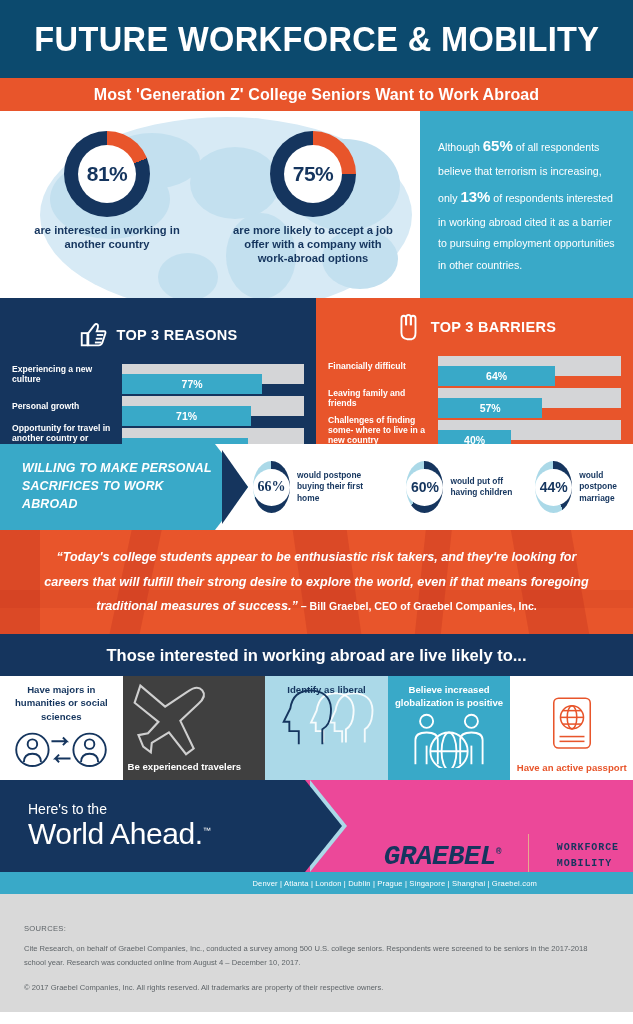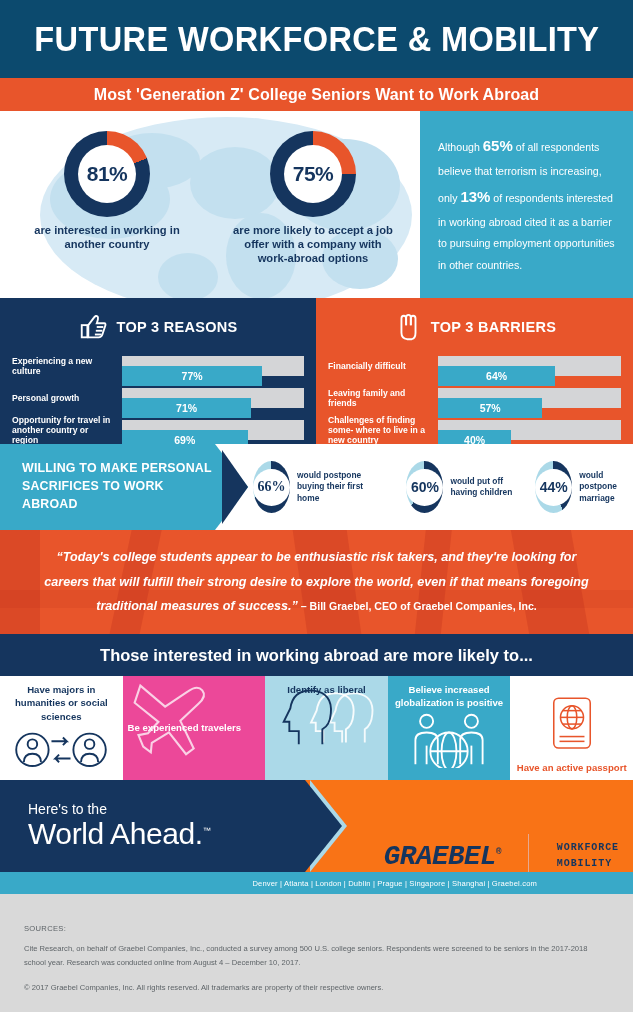--- a/index.html
+++ b/index.html
@@ -69,21 +69,21 @@
   .hero-right {
     width:213px; background:#39a9c8; padding:20px 16px 10px 18px;
   }
   .hero-right p {
     color:#ffffff; font-size:10.6px; line-height:2.0; font-weight:500;
   }
   .hero-right .big { font-size:15px; font-weight:bold; }
 
   
   .top3 { display:flex; height:146px; }
-  .panel-reasons { width:316px; background:#15355e; padding:12px 12px 0 12px; }
+  .panel-reasons { width:316px; background:#15355e; padding:20px 12px 0 12px; }
   .panel-barriers { width:317px; background:#e8552b; padding:12px 12px 0 12px; }
   .panel-head {
     display:flex; align-items:center; justify-content:center;
     gap:8px; margin-bottom:10px; height:34px;
   }
   .panel-head .ttl {
     color:#ffffff; font-size:14.5px; font-weight:bold; letter-spacing:0.3px;
   }
   .bar-row { display:flex; align-items:center; margin-bottom:8px; height:24px; }
   .bar-label {
@@ -101,20 +101,21 @@
 
   
   .sacrifice { position:relative; height:86px; background:#ffffff; display:flex; }
   .sac-banner {
     position:relative; width:215px; height:86px; background:#39a9c8;
     display:flex; align-items:center; padding-left:22px;
   }
   .sac-banner .txt {
     color:#ffffff; font-size:12.4px; font-weight:bold; line-height:1.45;
     letter-spacing:0.2px;
+    font-style:italic;
   }
   .sac-arrow {
     position:absolute; right:-33px; top:0; width:0; height:0;
     border-top:43px solid transparent; border-bottom:43px solid transparent;
     border-left:33px solid #39a9c8;
   }
   .sac-arrow2 {
     position:absolute; left:222px; top:6px; width:0; height:0;
     border-top:37px solid transparent; border-bottom:37px solid transparent;
     border-left:26px solid #15355e; z-index:3;
@@ -152,32 +153,32 @@
     height:42px; background:#15355e;
     display:flex; align-items:center; justify-content:center;
   }
   .ml-banner .t { color:#ffffff; font-size:16.5px; font-weight:bold; }
   .ml-row { display:flex; height:104px; }
   .ml-cell {
     flex:1; position:relative; display:flex; flex-direction:column;
     align-items:center; justify-content:flex-start; padding:7px 4px;
   }
   .ml-cell.c1 { background:#ffffff; }
-  .ml-cell.c2 { background:#ec4899; justify-content:center; align-items:flex-end; padding-right:24px; }
+  .ml-cell.c2 { background:#404040; justify-content:flex-end; align-items:flex-end; padding-right:24px; }
   .ml-cell.c3 { background:#abd9e8; justify-content:flex-start; padding-bottom:0; }
   .ml-cell.c4 { background:#ffffff; justify-content:flex-end; padding-bottom:6px; }
   .ml-cell.c5 { background:#39a9c8; }
   .ml-label { font-size:9.6px; font-weight:bold; line-height:1.4; text-align:center; }
   .ml-label.navy { color:#15355e; }
   .ml-label.white { color:#ffffff; }
   .ml-label.orange { color:#e8552b; }
   .ml-label.right { text-align:right; }
 
   
-  .brand { position:relative; height:92px; display:flex; background:#f97316; }
+  .brand { position:relative; height:92px; display:flex; background:#ec4899; }
   .brand-left {
     position:relative; width:305px; background:#15355e;
     display:flex; flex-direction:column; justify-content:center; padding-left:28px;
   }
   .brand-left .l1 { color:#ffffff; font-size:14px; font-weight:400; }
   .brand-left .l2 { color:#ffffff; font-size:30px; font-weight:400; letter-spacing:-0.4px; }
   .brand-left .tm { font-size:8px; vertical-align:super; }
   .brand-arrow-navy {
     position:absolute; right:-37px; top:0; width:0; height:0;
     border-top:46px solid transparent; border-bottom:46px solid transparent;
@@ -390,21 +391,21 @@
     <div class="streak" style="left:300px;top:0;width:54px;height:104px;transform:skewX(8deg);"></div>
     <div class="streak" style="left:420px;top:-10px;width:26px;height:130px;transform:skewX(-6deg);"></div>
     <div class="streak" style="left:520px;top:0;width:60px;height:104px;transform:skewX(10deg);"></div>
     <div class="streak" style="left:0;top:60px;width:633px;height:18px;opacity:0.5;"></div>
     <div class="quote-text">
       <span>“Today's college students appear to be enthusiastic risk takers, and they're looking for careers that will fulfill their strong desire to explore the world, even if that means foregoing traditional measures of success.”</span><span class="quote-attr"> – Bill Graebel, CEO of Graebel Companies, Inc.</span>
     </div>
   </div>
 
   <div class="ml-banner">
-    <div class="t">Those interested in working abroad are more likely to...</div>
+    <div class="t">Those interested in working abroad are live likely to...</div>
   </div>
   <div class="ml-row">
 
     <div class="ml-cell c1">
       <div class="ml-label navy">Have majors in humanities or social sciences</div>
       <svg width="98" height="46" viewBox="0 0 100 48" style="margin-top:4px;">
         <circle class="ico-navy" cx="20" cy="24" r="17"></circle>
         <circle class="ico-navy" cx="20" cy="18" r="5"></circle>
         <path class="ico-navy" d="M11 37 Q11 28 20 28 Q29 28 29 37"></path>
         <circle class="ico-navy" cx="80" cy="24" r="17"></circle>

